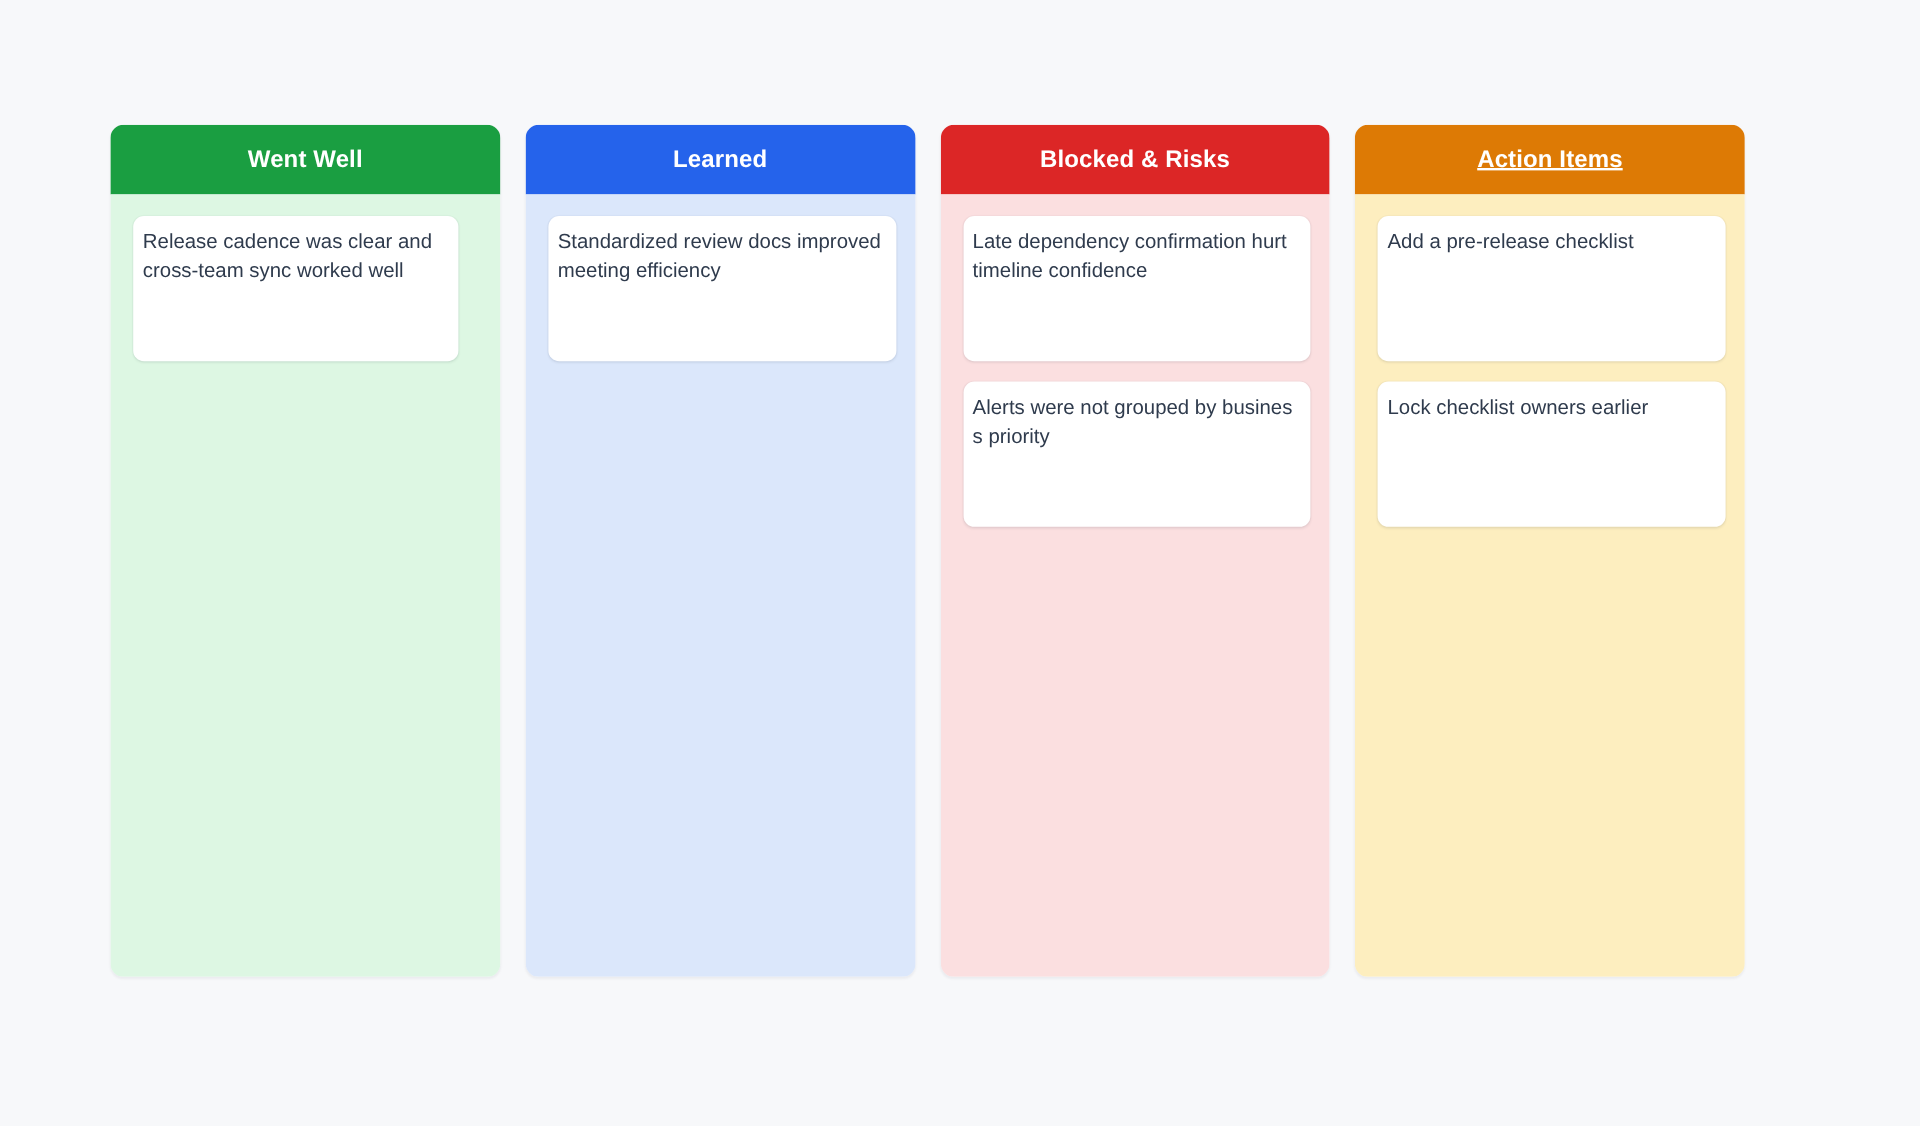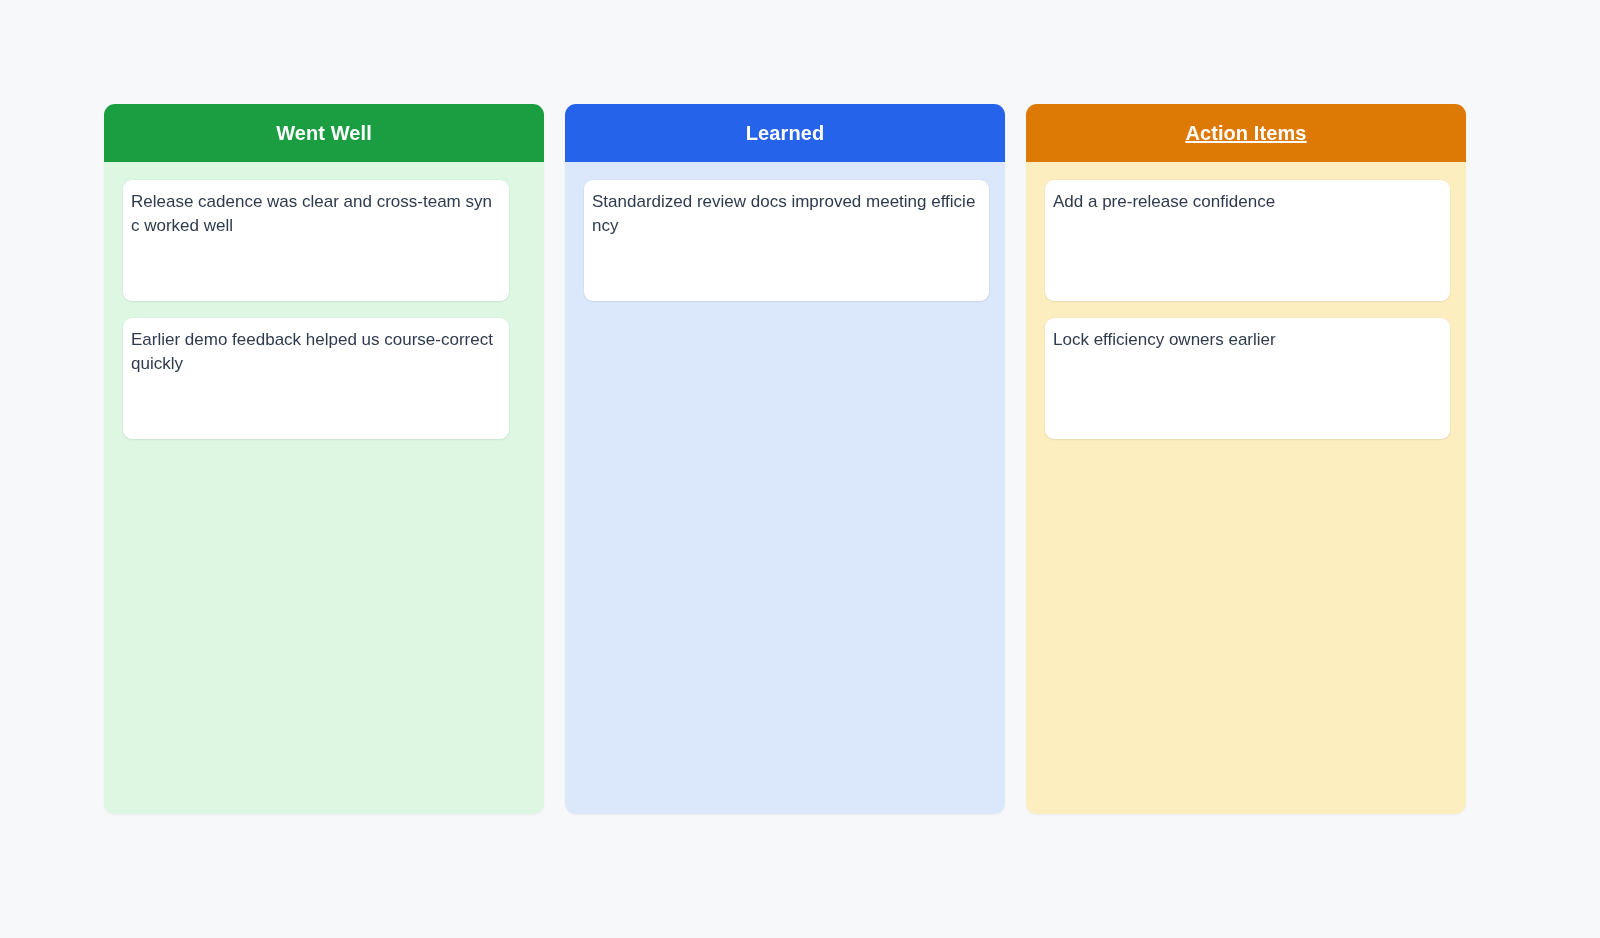--- a/index.html
+++ b/index.html
@@ -12,21 +12,21 @@
     overflow: hidden;
   }
   body {
     background: #f7f8fa;
     font-family: "Liberation Sans", sans-serif;
     -webkit-font-smoothing: antialiased;
   }
 
   .board {
     position: absolute;
-    left: 104px;
+    left: 92px;
     top: 104px;
     width: 1362px;
     height: 710px;
     display: flex;
     flex-direction: row;
     align-items: stretch;
     gap: 21px;
   }
 
   .column {
@@ -110,45 +110,55 @@
 <div class="board">
 
   <div class="column col-0">
     <div class="column-header">
       <span>Went Well</span>
     </div>
     <div class="column-body">
       <div class="note-card">
         <span class="note-text">Release cadence was clear and cross-team sync worked well</span>
       </div>
-      <div class="note-card">
-        <span class="note-text">Earlier demo feedback helped us course-correct quickly</span>
-      </div>
     </div>
   </div>
 
   <div class="column col-1">
     <div class="column-header">
       <span>Learned</span>
     </div>
     <div class="column-body">
       <div class="note-card">
         <span class="note-text">Standardized review docs improved meeting efficiency</span>
       </div>
     </div>
   </div>
 
+  <div class="column col-2">
+    <div class="column-header">
+      <span>Blocked &amp; Risks</span>
+    </div>
+    <div class="column-body">
+      <div class="note-card">
+        <span class="note-text">Late dependency confirmation hurt timeline confidence</span>
+      </div>
+      <div class="note-card">
+        <span class="note-text">Alerts were not grouped by business priority</span>
+      </div>
+    </div>
+  </div>
 
   <div class="column col-3">
     <div class="column-header">
       <span>Action Items</span>
     </div>
     <div class="column-body">
       <div class="note-card">
-        <span class="note-text">Add a pre-release confidence</span>
+        <span class="note-text">Add a pre-release checklist</span>
       </div>
       <div class="note-card">
-        <span class="note-text">Lock efficiency owners earlier</span>
+        <span class="note-text">Lock checklist owners earlier</span>
       </div>
     </div>
   </div>
 
 </div>
 
 </body></html>

